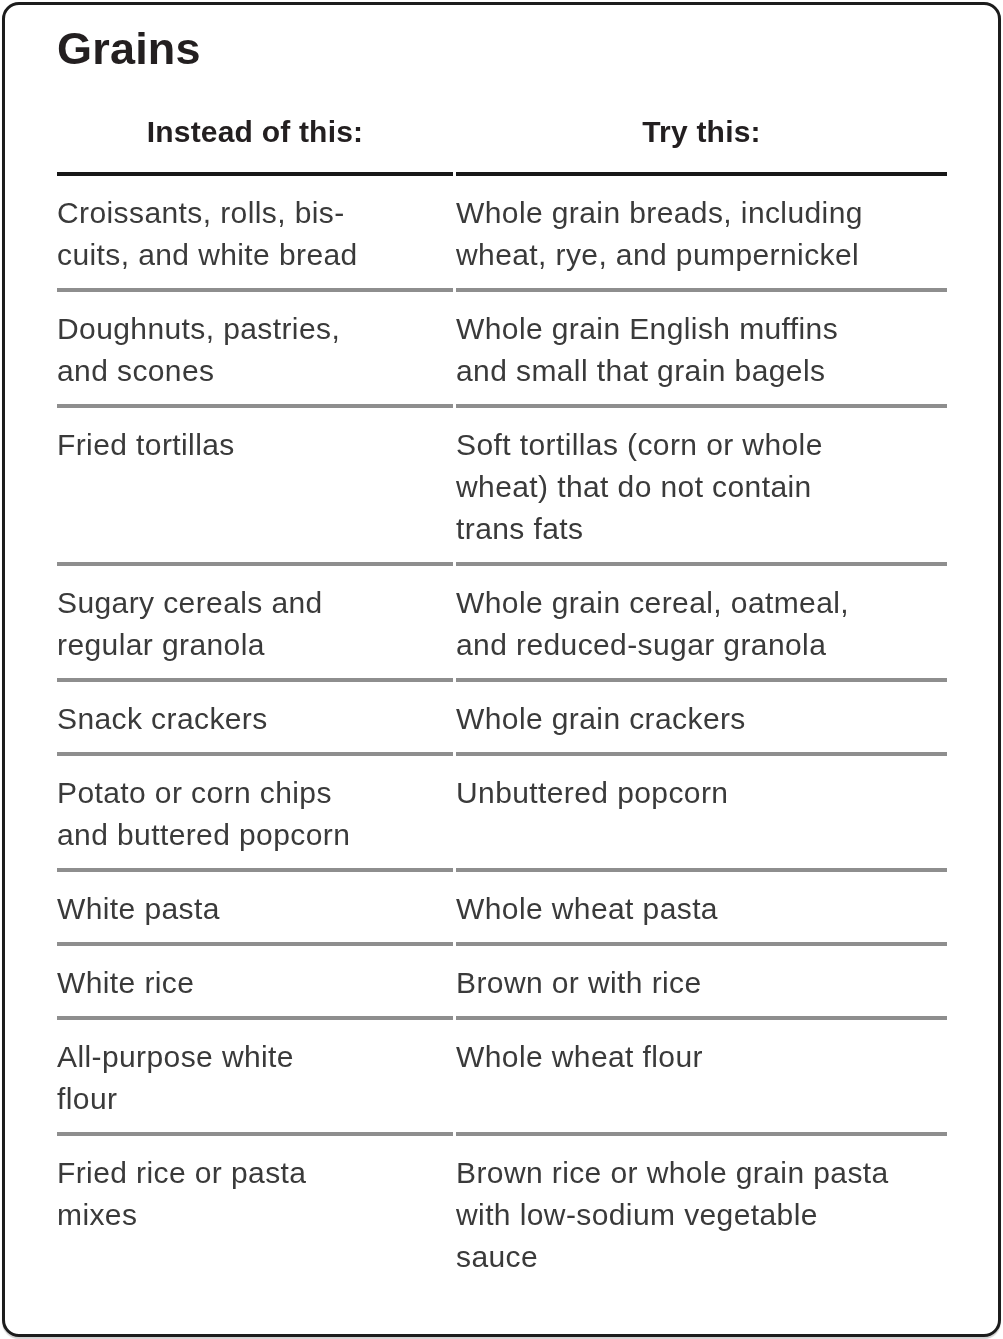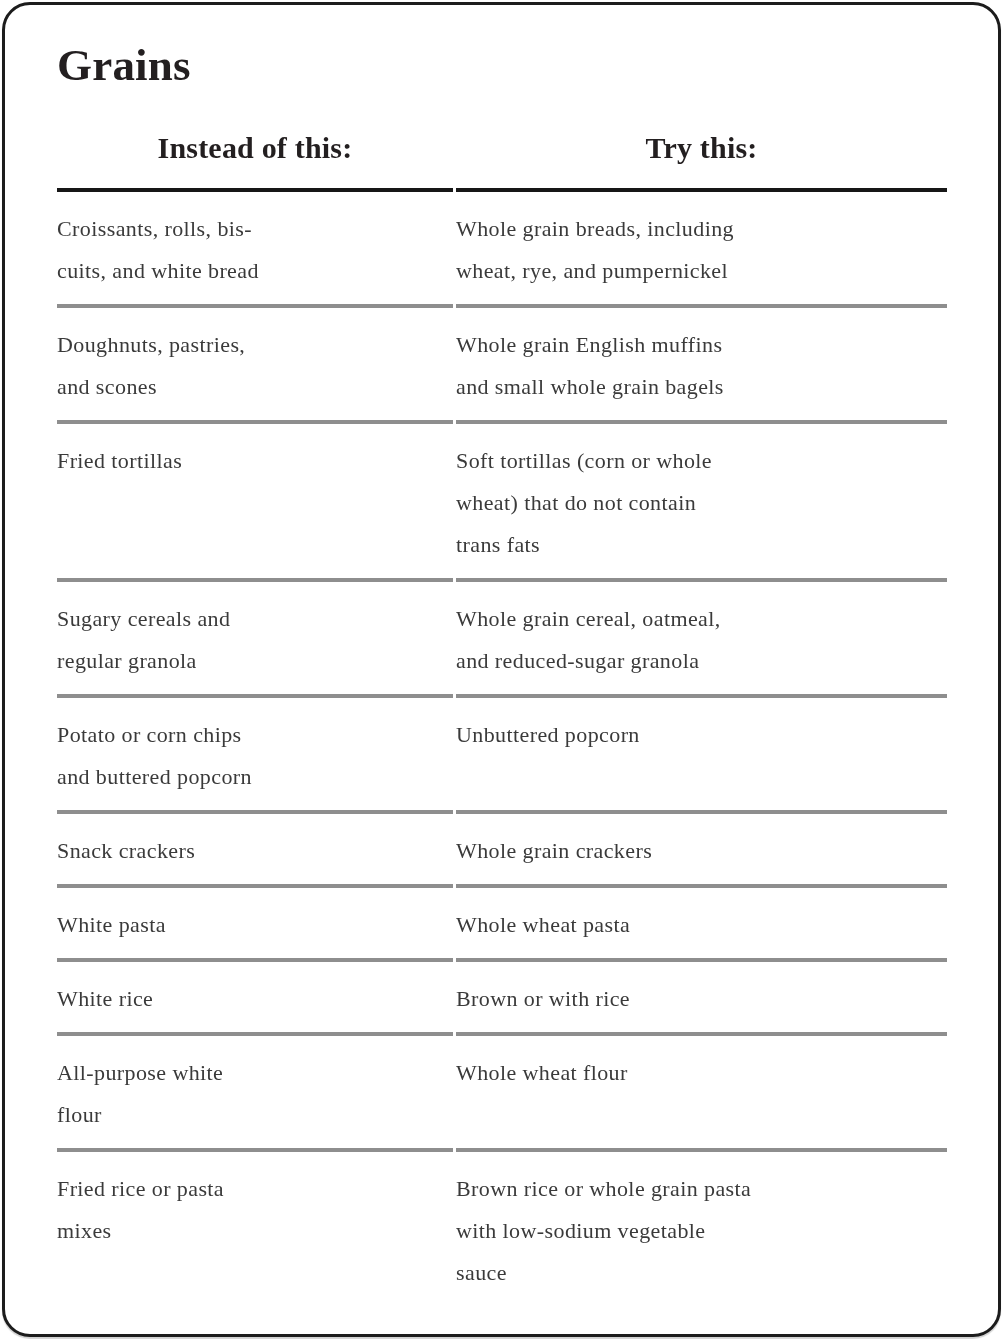--- a/index.html
+++ b/index.html
@@ -15,26 +15,25 @@
   body{
     width:1003px;height:1339px;
     background:var(--background);
     font-family:"Liberation Sans","DejaVu Sans",sans-serif;
     position:relative;
   }
   .card{
     position:absolute;
     left:2px;top:2px;right:2px;bottom:2px;
     border:3px solid var(--card-border);
-    border-radius:28px;
+    border-radius:17px;
     background:var(--background);
-    padding:36px 0 0 49px;
+    padding:20px 0 0 49px;
     overflow:hidden;
     box-shadow:0 2px 1px rgba(0,0,0,0.18);
-    font-family:Liberation Serif, serif;
   }
   .card-title{
     margin:0 0 5px 3px;
     font-size:45px;
     line-height:48px;
     font-weight:700;
     color:var(--heading);
     letter-spacing:0.2px;
   }
   table.sub-table{
@@ -51,21 +50,21 @@
     font-size:30px;
     line-height:36px;
     font-weight:700;
     color:var(--heading);
     letter-spacing:0.2px;
     padding:36px 0 22px 0;
     border-bottom:4px solid var(--header-rule);
   }
   td{
     vertical-align:top;
-    font-size:22px;
+    font-size:30px;
     line-height:42px;
     font-weight:400;
     color:var(--text);
     letter-spacing:0.4px;
     padding:16px 0 12px 0;
     border-bottom:4px solid var(--row-divider);
     white-space:pre-line;
   }
   tbody tr:last-child td{border-bottom:none;}
 </style>
@@ -90,42 +89,42 @@
       <tr>
         <td>Croissants, rolls, bis-
 cuits, and white bread</td>
         <td>Whole grain breads, including
 wheat, rye, and pumpernickel</td>
       </tr>
       <tr>
         <td>Doughnuts, pastries,
 and scones</td>
         <td>Whole grain English muffins
-and small whole grain bagels</td>
+and small that grain bagels</td>
       </tr>
       <tr>
         <td>Fried tortillas</td>
         <td>Soft tortillas (corn or whole
 wheat) that do not contain
 trans fats</td>
       </tr>
       <tr>
         <td>Sugary cereals and
 regular granola</td>
         <td>Whole grain cereal, oatmeal,
 and reduced-sugar granola</td>
       </tr>
       <tr>
+        <td>Snack crackers</td>
+        <td>Whole grain crackers</td>
+      </tr>
+      <tr>
         <td>Potato or corn chips
 and buttered popcorn</td>
         <td>Unbuttered popcorn</td>
-      </tr>
-      <tr>
-        <td>Snack crackers</td>
-        <td>Whole grain crackers</td>
       </tr>
       <tr>
         <td>White pasta</td>
         <td>Whole wheat pasta</td>
       </tr>
       <tr>
         <td>White rice</td>
         <td>Brown or with rice</td>
       </tr>
       <tr>

